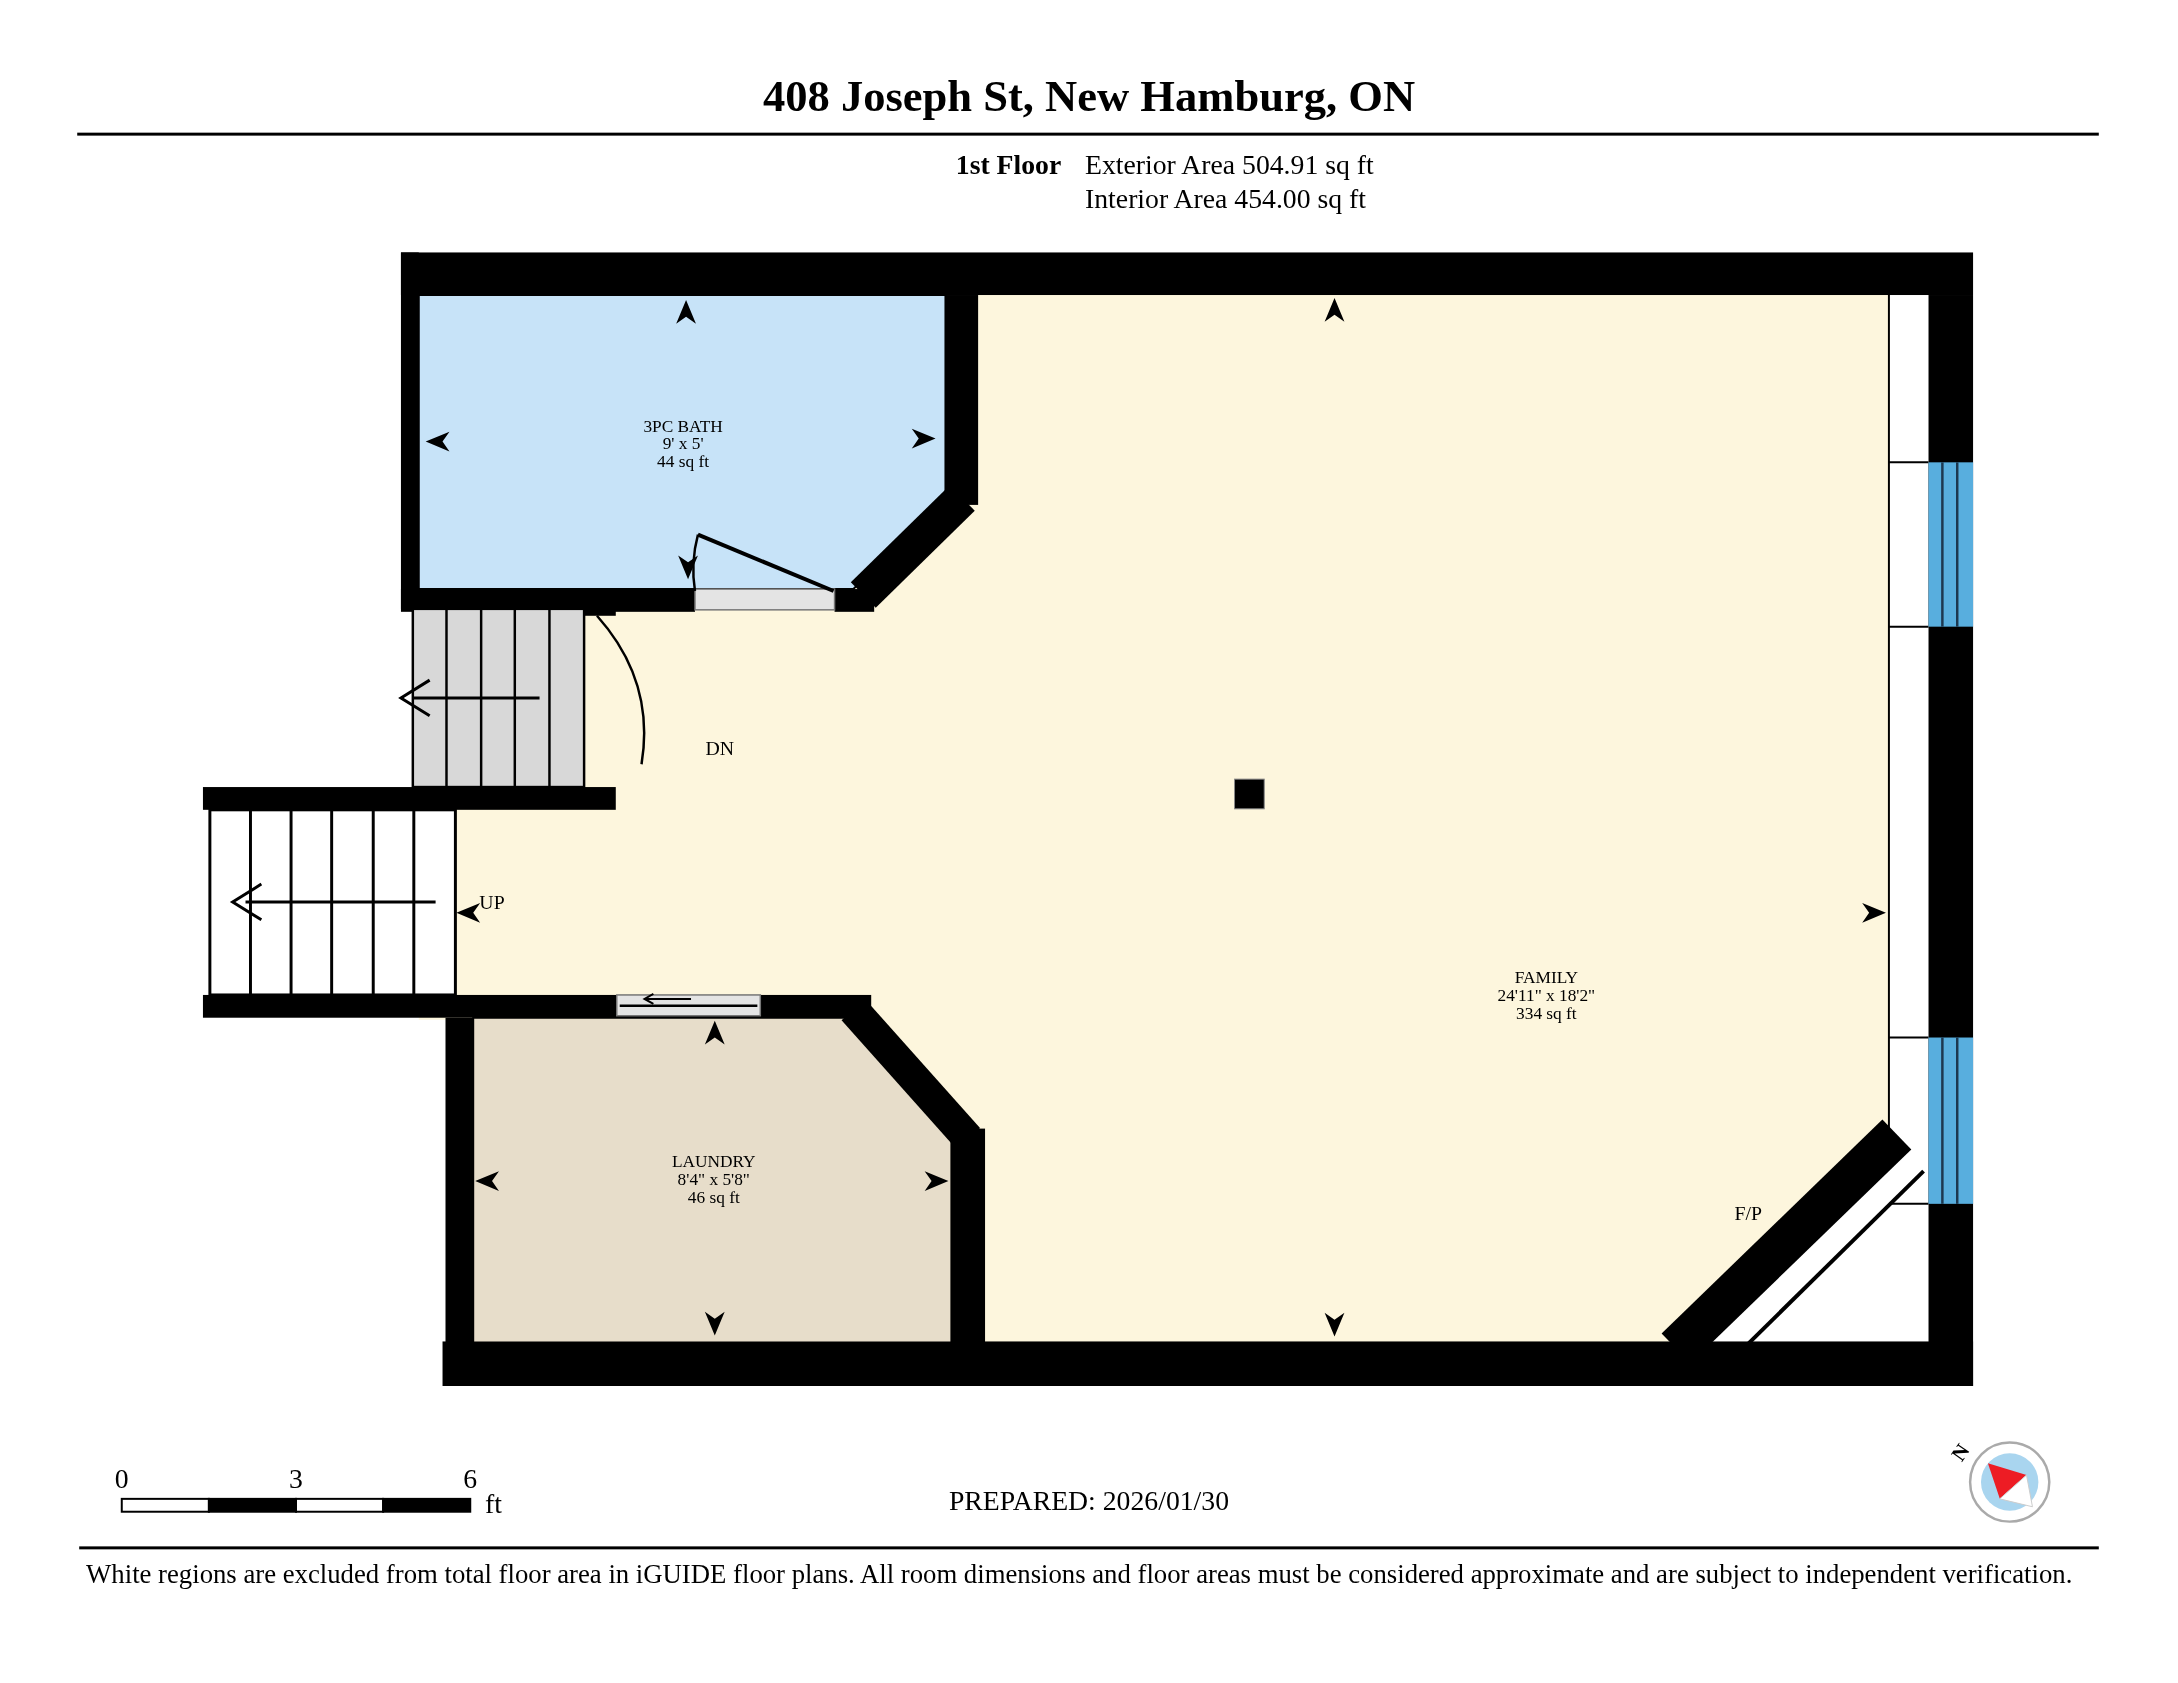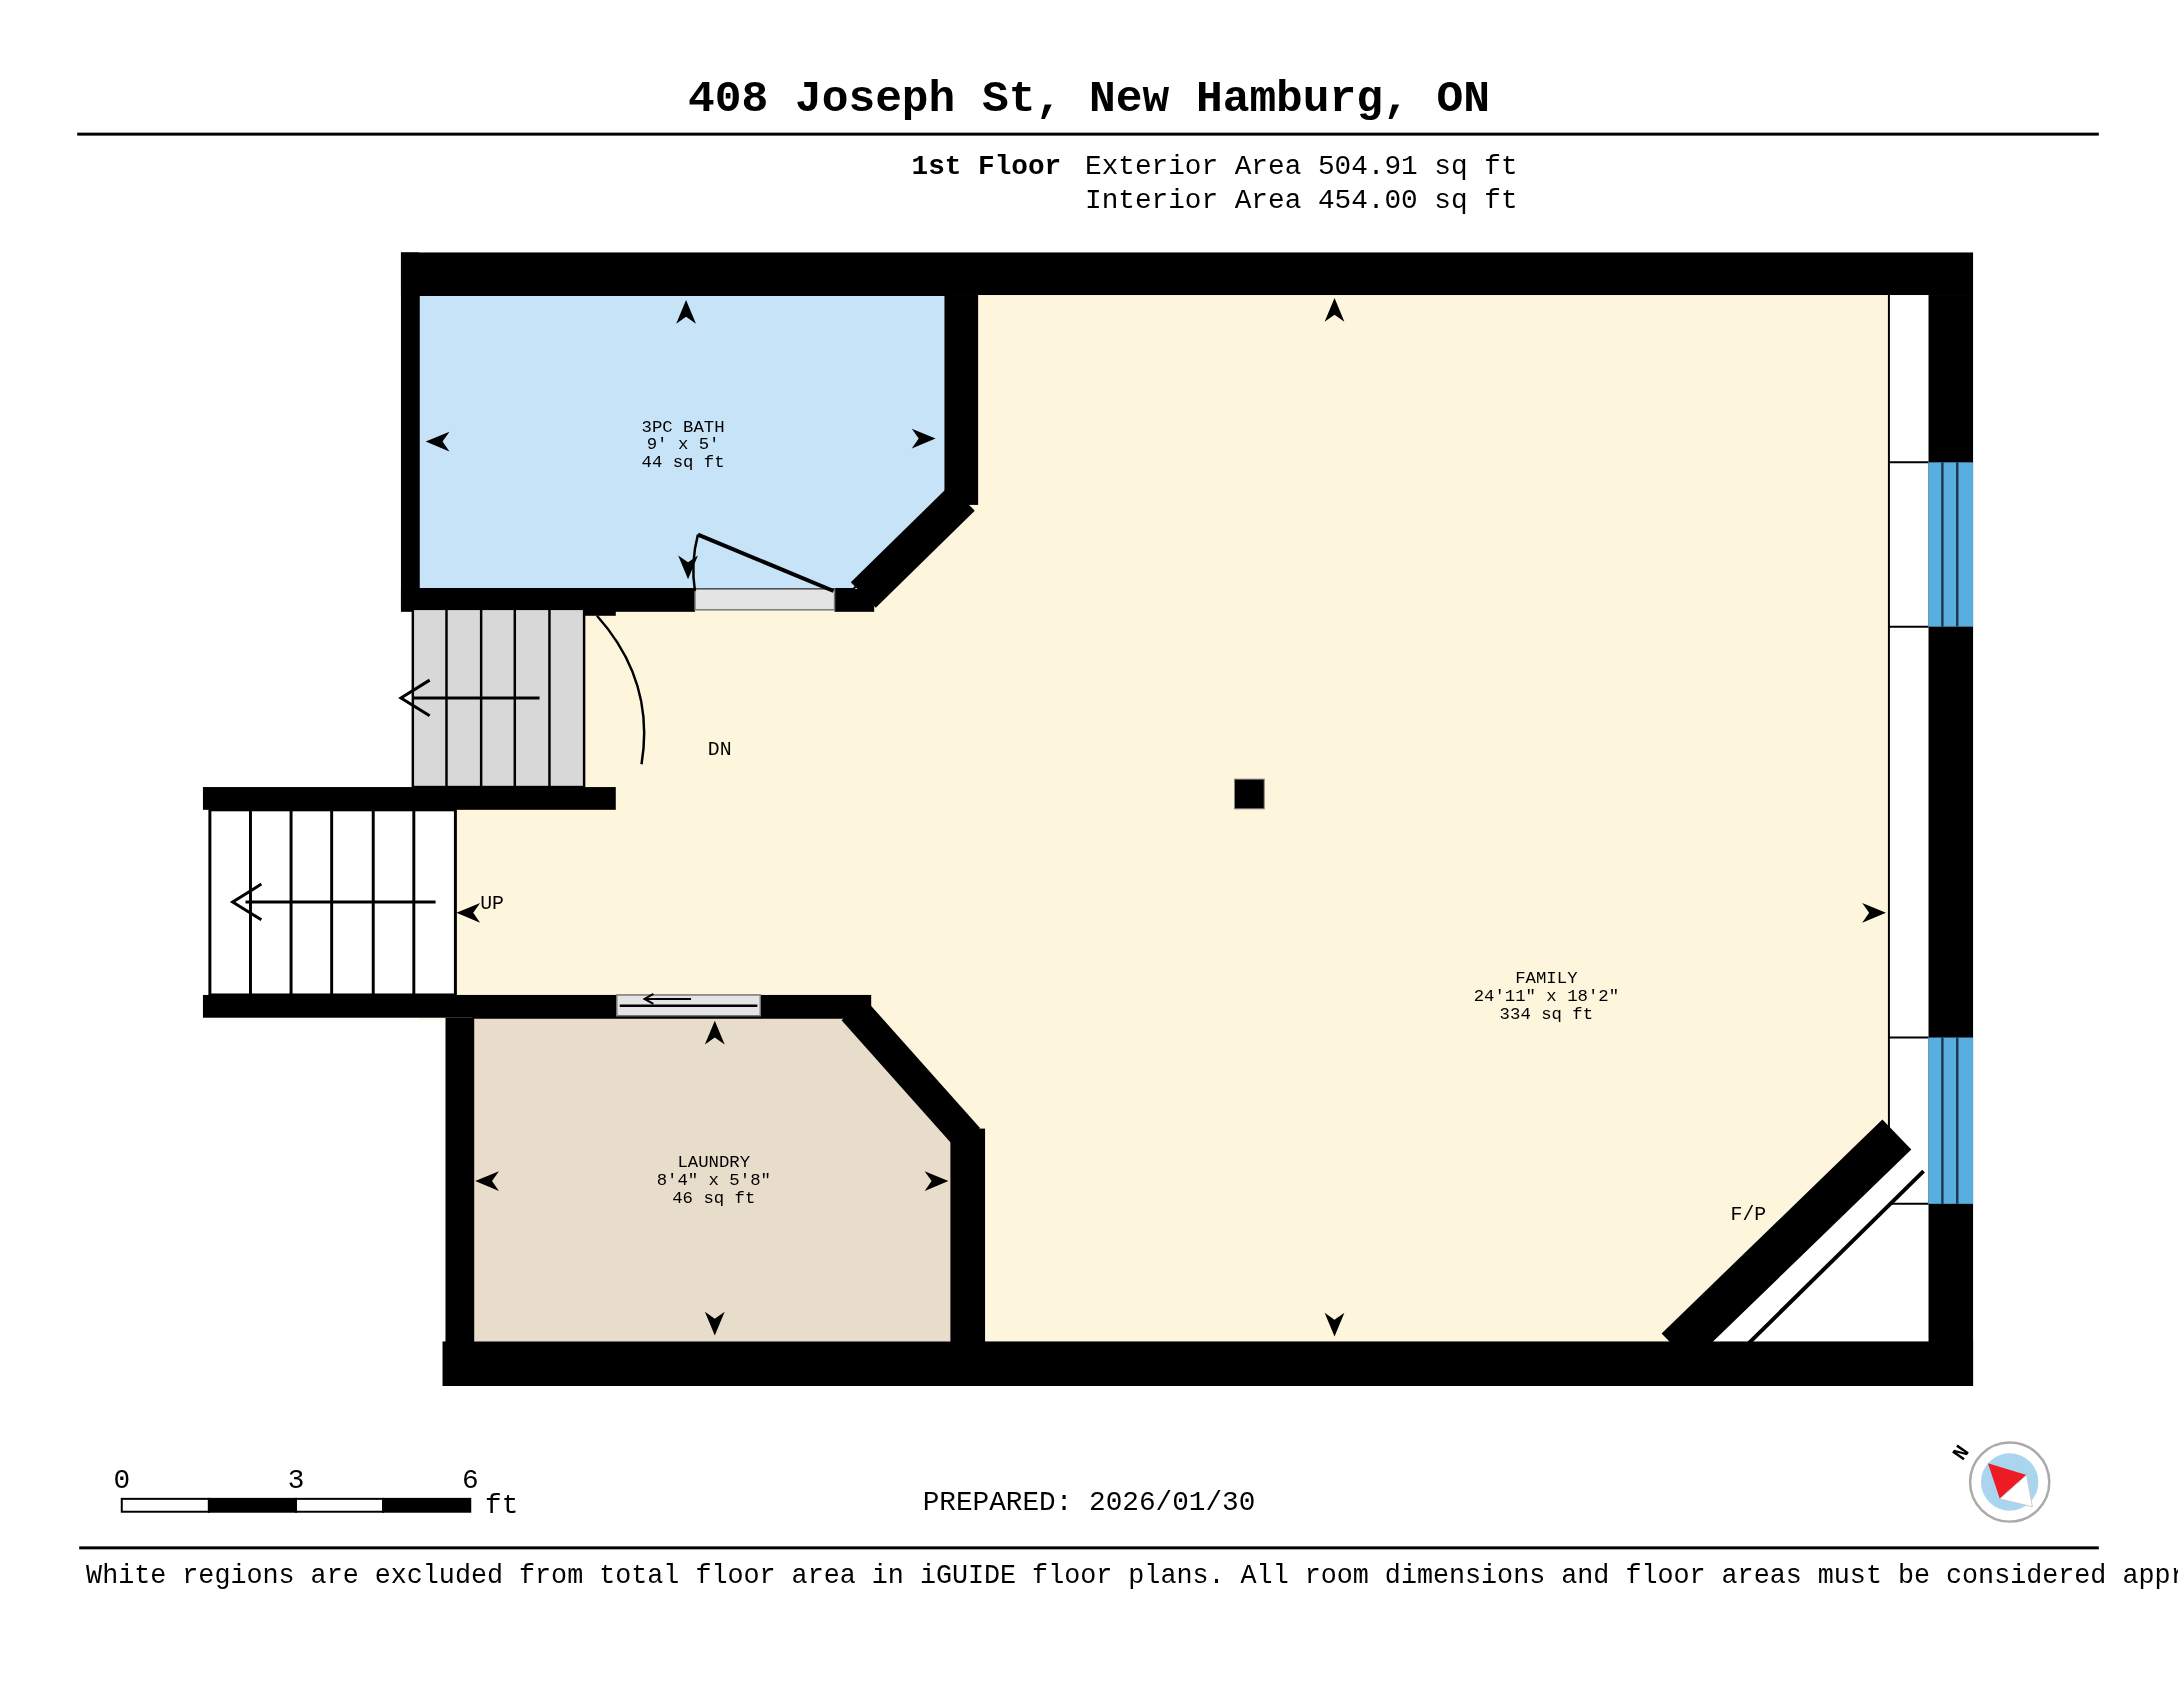--- a/index.html
+++ b/index.html
@@ -1,17 +1,17 @@
 <!DOCTYPE html>
 <html style="--c-wall: #000000; --c-bath: #c7e3f8; --c-family: #fdf6dd; --c-laundry: #e7ddca; --c-stairs: #d8d8d8; --c-threshold: #e4e4e4; --c-window: #58aede; --c-window-line: #1d3850; --c-compass-blue: #a9d5ef; --c-compass-red: #ed1c24; --c-compass-ring: #aaaaaa;"><head>
 <meta charset="utf-8">
 <style>
   html,body{margin:0;padding:0;background:#ffffff;}
   .page{position:relative;width:2178px;height:1683px;background:#fff;overflow:hidden;
-        font-family:Liberation Mono, monospace;}
+        font-family:Liberation Serif, serif;}
   svg{position:absolute;left:0;top:0;}
   text{fill:#000;}
   .t-title{font-size:45px;font-weight:bold;}
   .t-sub-b{font-size:28px;font-weight:bold;}
   .t-sub{font-size:28px;}
   .t-room{font-size:17.5px;}
   .t-small{font-size:20px;}
   .t-scale{font-size:28px;}
   .t-prep{font-size:28px;}
   .t-foot{font-size:27px;}

